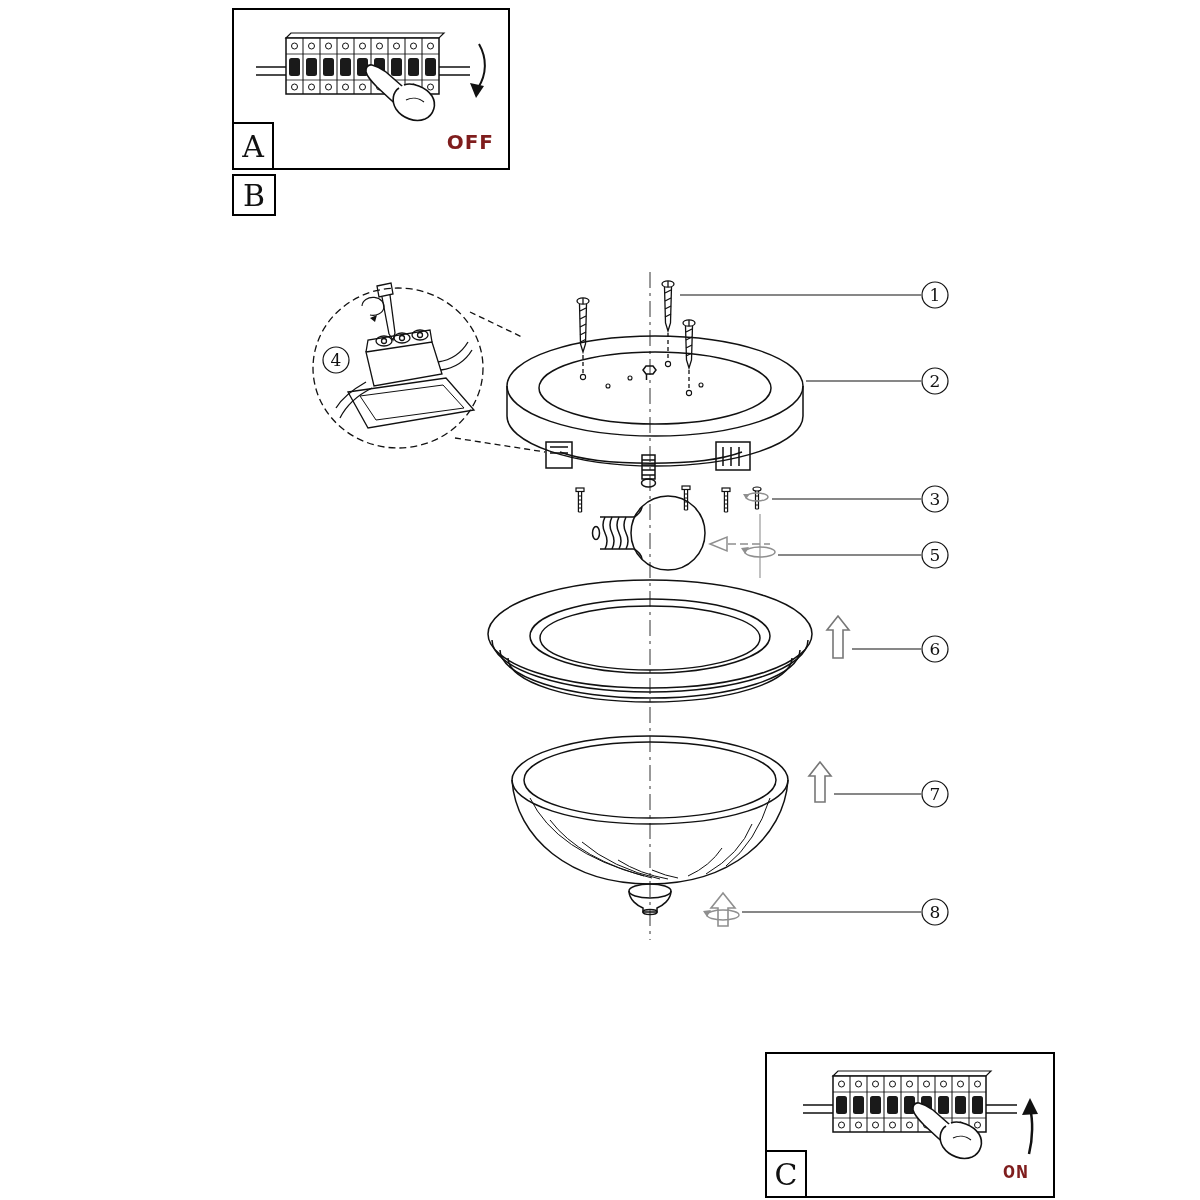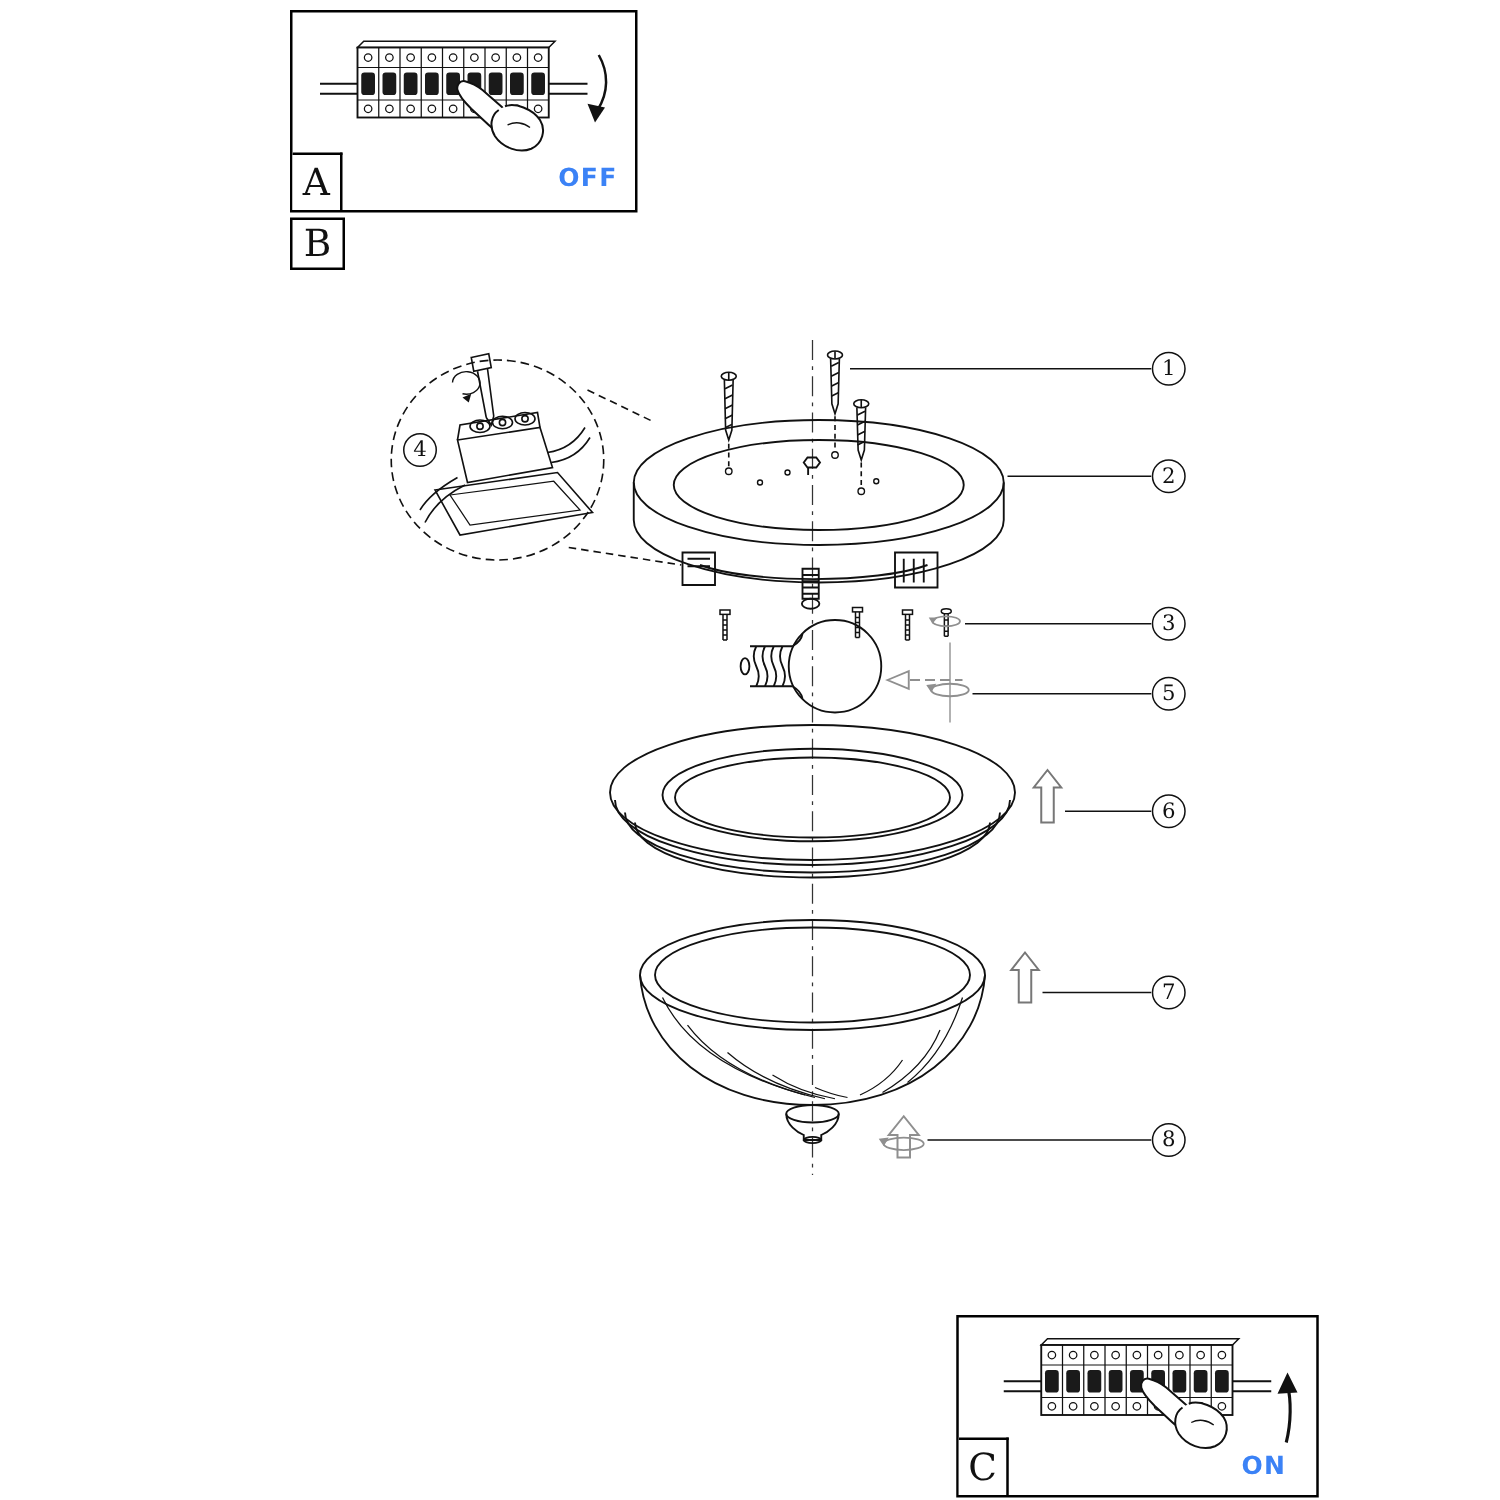--- a/index.html
+++ b/index.html
@@ -7,23 +7,23 @@
         font-family:"DejaVu Sans", sans-serif;}
   .panel{position:absolute;border:2px solid #000;background:#fff;box-sizing:border-box;}
   .panel-a{left:232px;top:8px;width:278px;height:162px;}
   .panel-b{left:232px;top:174px;width:44px;height:42px;display:flex;align-items:center;justify-content:center;}
   .panel-c{left:765px;top:1052px;width:290px;height:146px;}
   .label-cell{position:absolute;left:0;bottom:0;width:38px;height:44px;
               border-top:2px solid #000;border-right:2px solid #000;
               display:flex;align-items:center;justify-content:center;
               font-family:"DejaVu Serif", serif;font-size:30px;color:#111;background:#fff;}
   .letter-b{font-family:"DejaVu Serif", serif;font-size:30px;color:#111;}
-  .state-text{position:absolute;font-weight:bold;font-size:20px;color:#3b82f6;letter-spacing:1px;margin-top:20px;}
+  .state-text{position:absolute;font-weight:bold;font-size:20px;color:#7f1d1d;letter-spacing:1px;margin-top:20px;}
   .state-off{right:14px;bottom:14px;}
-  .state-on{right:24px;bottom:12px;}
+  .state-on{right:24px;bottom:12px;font-family:Liberation Mono, monospace;}
   svg{display:block;}
   .mainsvg{position:absolute;left:0;top:0;}
   text.callout-num{font-family:"DejaVu Serif", serif;font-size:17px;fill:#111;}
 </style>
 </head>
 <body>
 
 <div class="page">
 
   <svg width="0" height="0" style="position:absolute" aria-hidden="true">

